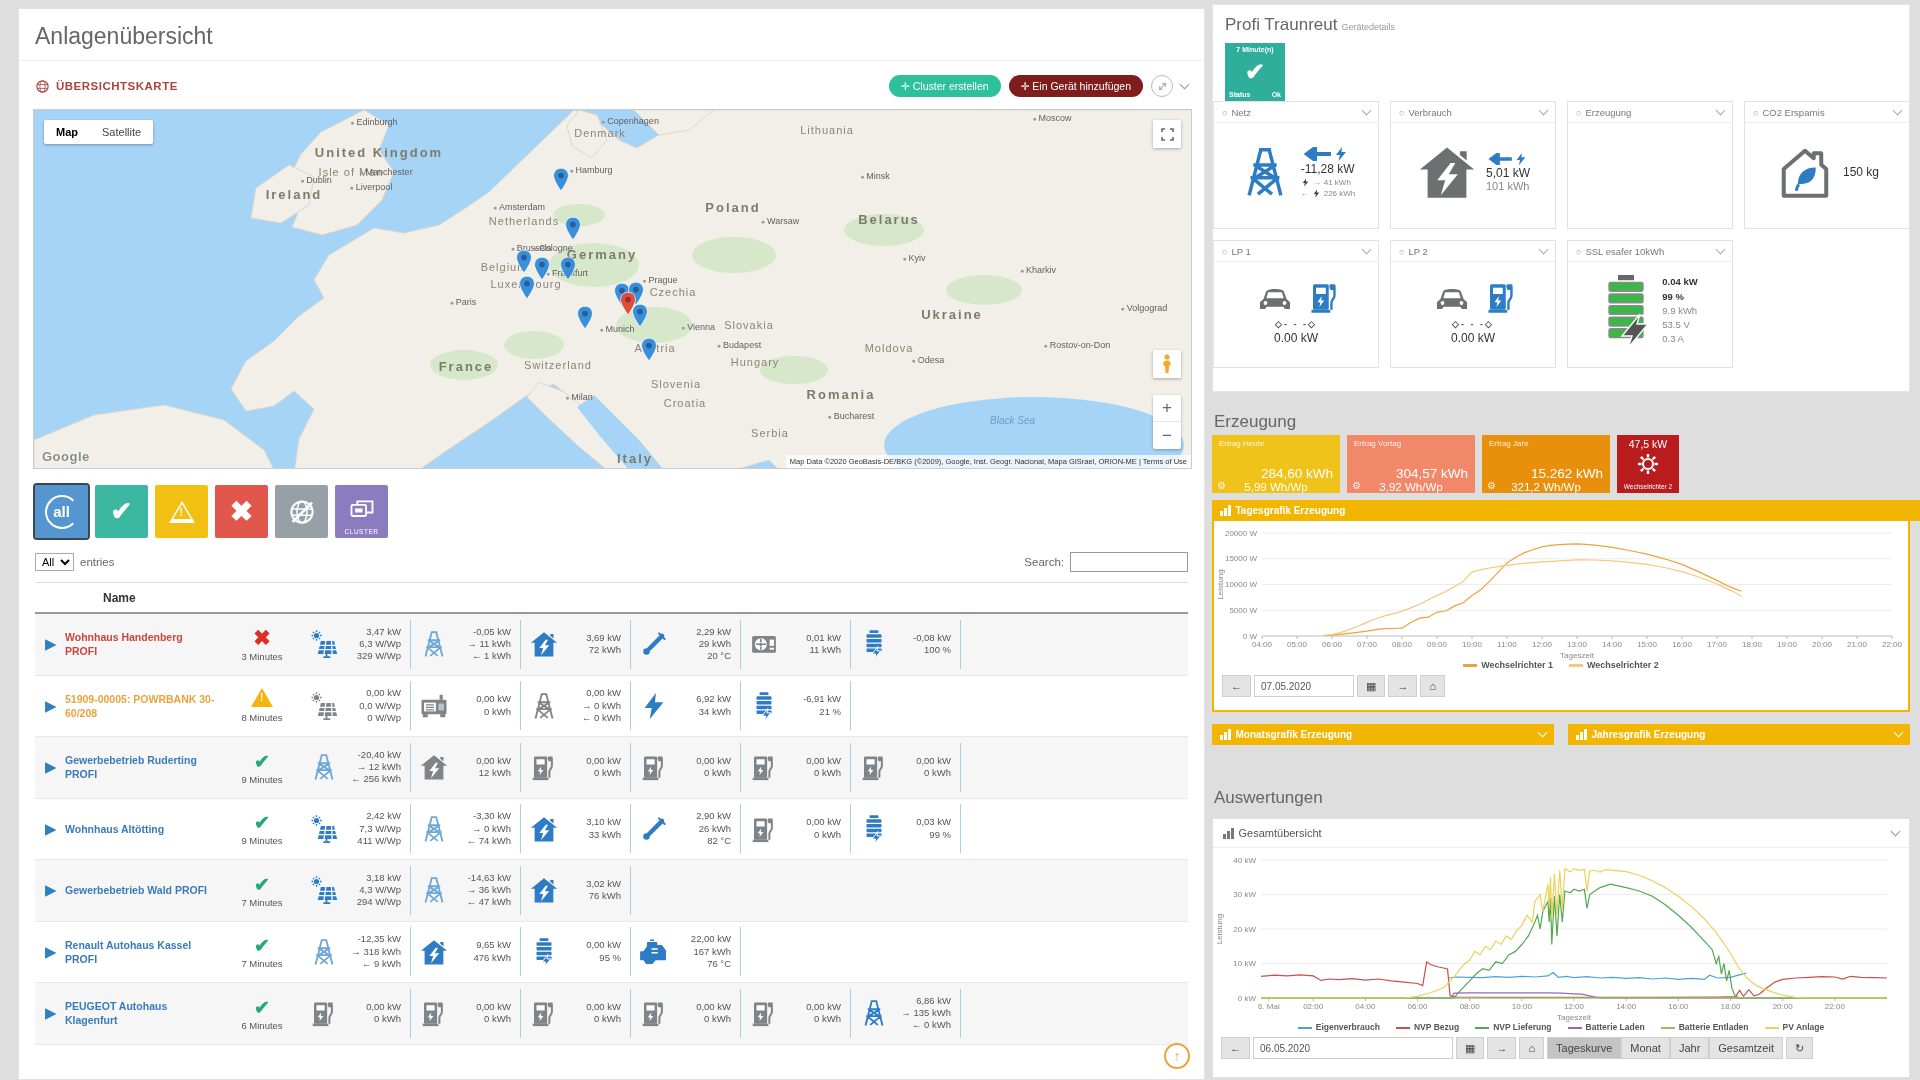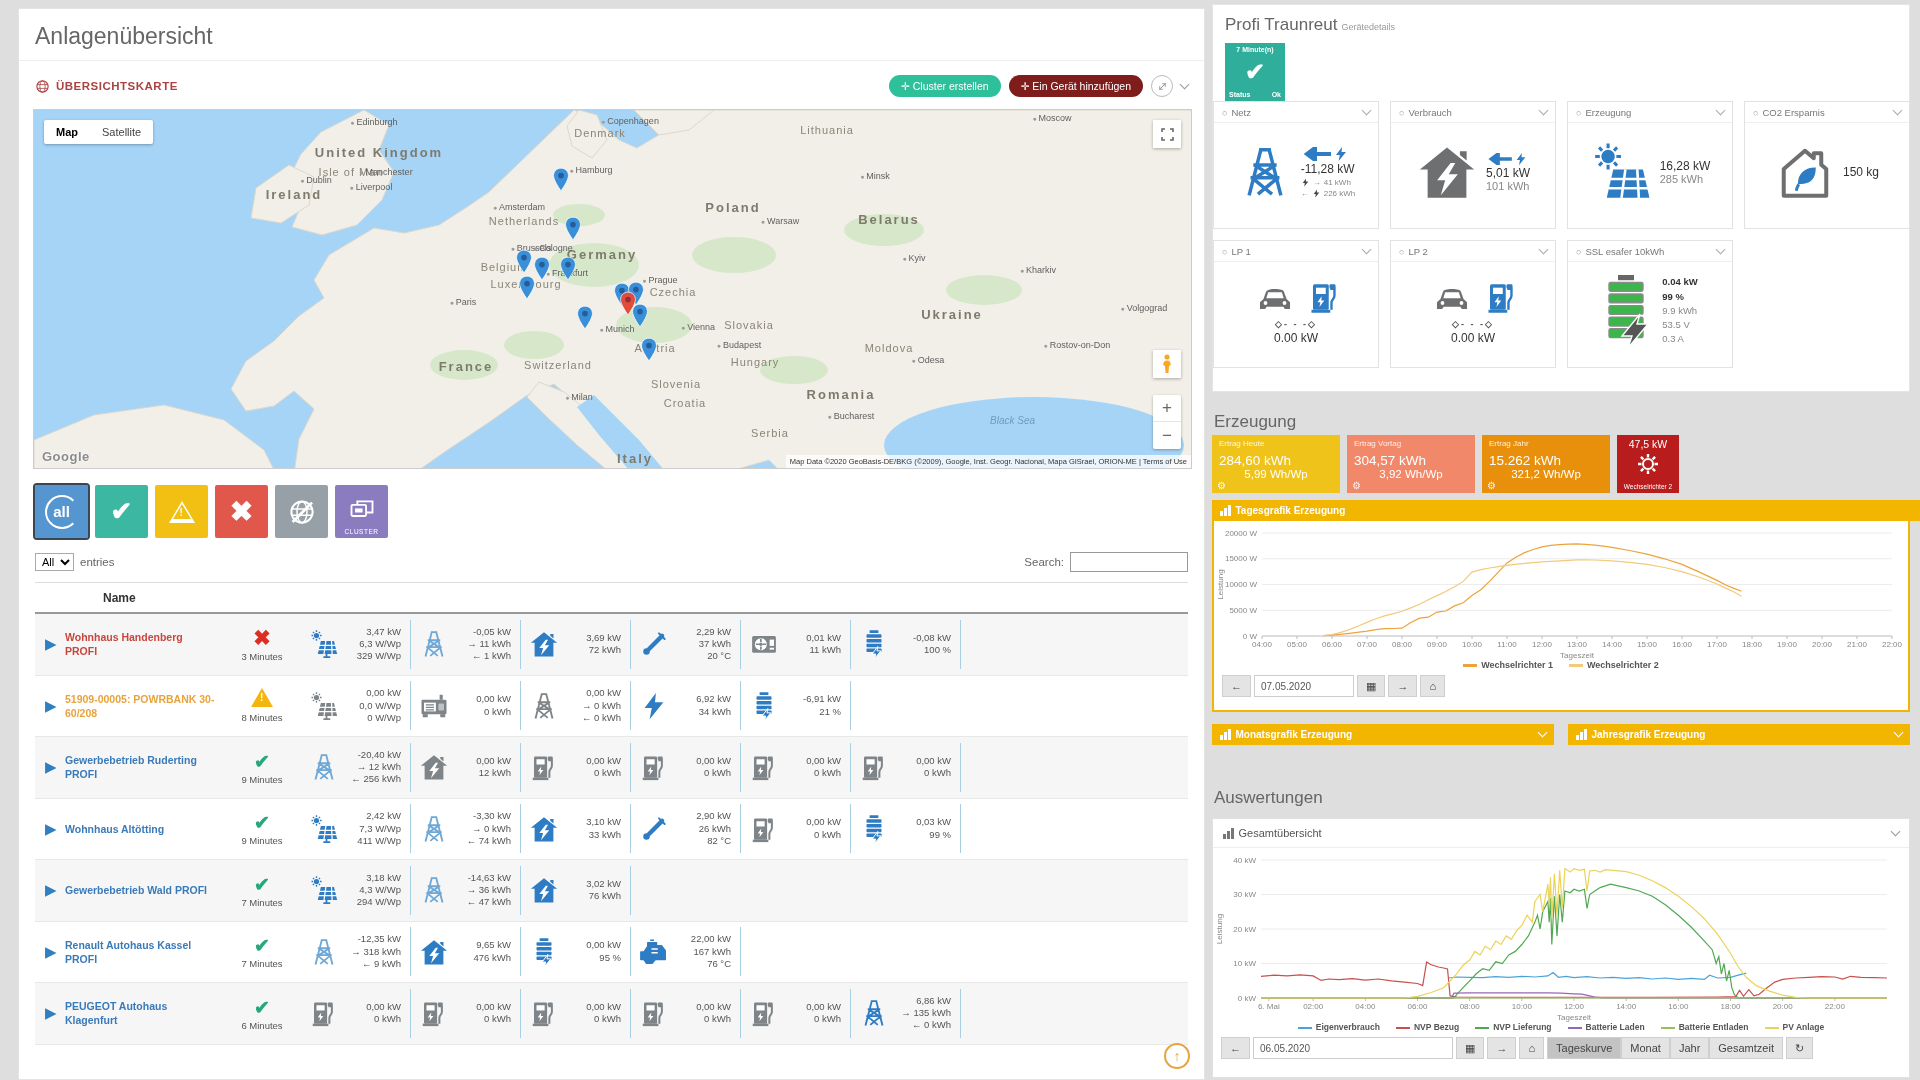--- a/index.html
+++ b/index.html
@@ -116,21 +116,21 @@
   .lp-body { display:flex; flex-direction:column; align-items:center; justify-content:center; height:98px; }
   .lp-icons { display:flex; align-items:flex-end; gap:6px; }
   .diamonds { font-size:9px; color:#555; letter-spacing:2px; margin:3px 0 2px 0; font-weight:bold; }
   .batt-lines { font-size:9.5px; color:#888; line-height:1.5; }
   .batt-lines b { color:#333; }
 
   .sec-title { position:absolute; left:2px; font-size:17px; color:#666; }
   .e-tiles { position:absolute; left:0; top:435px; display:flex; gap:7px; }
   .etile { height:58px; color:#fff; padding:4px 7px; position:relative; }
   .etile .lab { font-size:8px; opacity:.85; }
-  .etile .l1 { font-size:13.5px; text-align:left; margin-top:5px; }
+  .etile .l1 { font-size:13.5px; text-align:right; margin-top:18px; }
   .etile .l2 { font-size:11.5px; text-align:center; }
   .etile .gear { position:absolute; left:5px; bottom:2px; font-size:10px; opacity:.9; }
   .etile.t4 { width:62px; text-align:center; padding:3px 2px; }
   .etile.t4 .kw { font-size:10.5px; }
   .etile.t4 .wrlab { font-size:6.5px; position:absolute; bottom:3px; left:0; right:0; }
   .ybar { background:#f2b600; color:#fff; font-size:10px; font-weight:bold; display:flex; align-items:center;
     padding:0 8px; height:21px; cursor:pointer; }
   .ybar .chev { margin-left:auto; }
   .bars-ico { display:inline-flex; align-items:flex-end; gap:1.5px; margin-right:5px; }
   .bars-ico i { width:2.5px; background:#fff; display:block; }
@@ -514,21 +514,21 @@
                   <div>3,69 kW</div>
                   <div>72 kWh</div>
                 </div>
               </div>
               <div class="t-cell">
           <svg class="eq blue">
                   <use href="#i-rod"></use>
                 </svg>
           <div class="vals">
                   <div>2,29 kW</div>
-                  <div>37 kWh</div>
+                  <div>29 kWh</div>
                   <div>20 °C</div>
                 </div>
               </div>
               <div class="t-cell">
           <svg class="eq gray">
                   <use href="#i-heatpump"></use>
                 </svg>
           <div class="vals">
                   <div>0,01 kW</div>
                   <div>11 kWh</div>
@@ -954,29 +954,20 @@
           </div>
         </div>
       </div>
 
       <div class="dcard" style="left:354px;top:0">
         <div class="hd">
             <span class="dot">○</span>
             <span>Erzeugung</span>
             <span class="chev"></span>
           </div>
-        <div class="bd">
-          <svg class="eq blue" style="width:62px;height:62px">
-              <use href="#i-sunpanel"></use>
-            </svg>
-          <div>
-            <div class="mainval">16,28 kW</div>
-            <div class="subval">285 kWh</div>
-          </div>
-        </div>
       </div>
 
       <div class="dcard" style="left:531px;top:0">
         <div class="hd">
             <span class="dot">○</span>
             <span>CO2 Ersparnis</span>
             <span class="chev"></span>
           </div>
         <div class="bd">
           <svg class="eq" style="width:60px;height:60px;color:#6d6f71">

